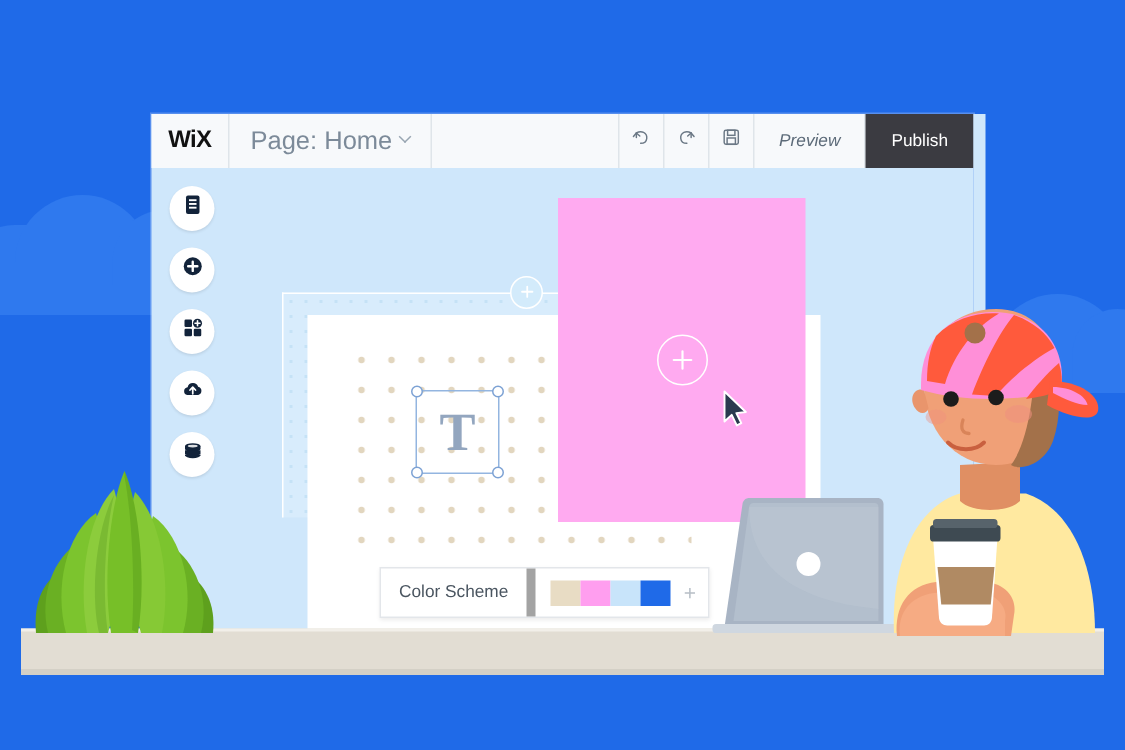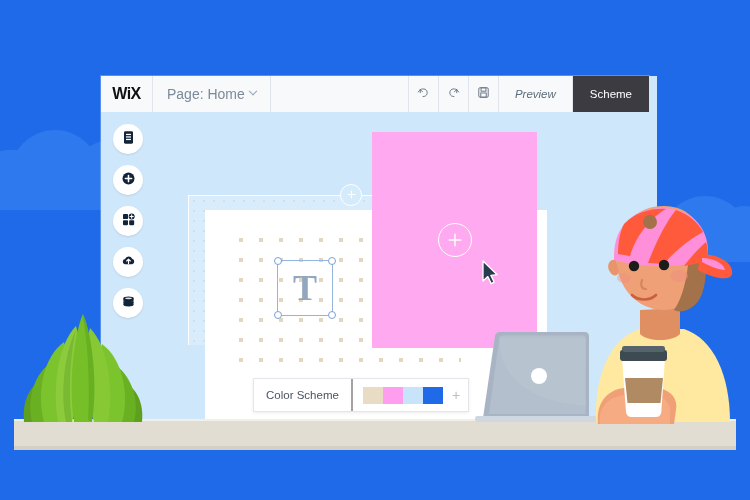--- a/index.html
+++ b/index.html
@@ -43,21 +43,21 @@
     display: flex; align-items: stretch;
   }
   .tb-logo {
     width: 52px; display: flex; align-items: center; justify-content: center;
     border-right: 1px solid #dfe5ea;
     font-weight: 700; font-size: 16px; letter-spacing: -.5px; color: #111;
   }
   .tb-page {
     display: flex; align-items: center; gap: 5px;
     padding: 0 14px;
-    font-size: 14px; color: #7c8a99;
+    font-size: 17px; color: #7c8a99;
     border-right: 1px solid #dfe5ea;
   }
   .tb-spacer { flex: 1; border-right: 1px solid #dfe5ea; }
   .tb-icon {
     width: 30px; display: flex; align-items: center; justify-content: center;
     border-right: 1px solid #dfe5ea; color: #5d6b79;
   }
   .tb-preview {
     display: flex; align-items: center; padding: 0 16px;
     font-size: 11.5px; color: #5d6b79;
@@ -160,21 +160,21 @@
   #color-panel {
     position: absolute; left: 152px; top: 266px;
     height: 34px;
     background: #fff; border: 1px solid #e3e6ea;
     display: flex; align-items: center;
     box-shadow: 0 1px 3px rgba(0,0,0,.08);
     z-index: 8;
   }
   #color-panel .cp-label {
     padding: 0 12px; font-size: 11.5px; color: #4a5560;
-    border-right: 2px solid #a3a3a3; line-height: 32px;
+    border-right: 6px solid #a3a3a3; line-height: 32px;
   }
   .sw-row { display: flex; padding-left: 10px; }
   .sw { width: 20px; height: 17px; }
   .cp-plus { padding: 0 8px 0 9px; color: #b8bfc7; font-size: 14px; line-height: 1; }
 
   
   #desk {
     position: absolute; left: 14px; top: 419px;
     width: 722px; height: 31px;
     background: #e2ddd3;
@@ -255,21 +255,21 @@
             <rect x="4.6" y="8.6" width="6.8" height="5.2"></rect>
           </svg>
         </span>
       </div>
 
       <div class="tb-preview">
         <span>Preview</span>
       </div>
 
       <div class="tb-publish">
-        <span>Scheme</span>
+        <span>Publish</span>
       </div>
     </div>
 
     <div id="canvas">
 
       <div id="section-frame"></div>
 
       <div id="add-section-badge">
         <span>
           <svg width="11" height="11" viewBox="0 0 12 12" stroke="#ffffff" stroke-width="1.3" stroke-linecap="round">

